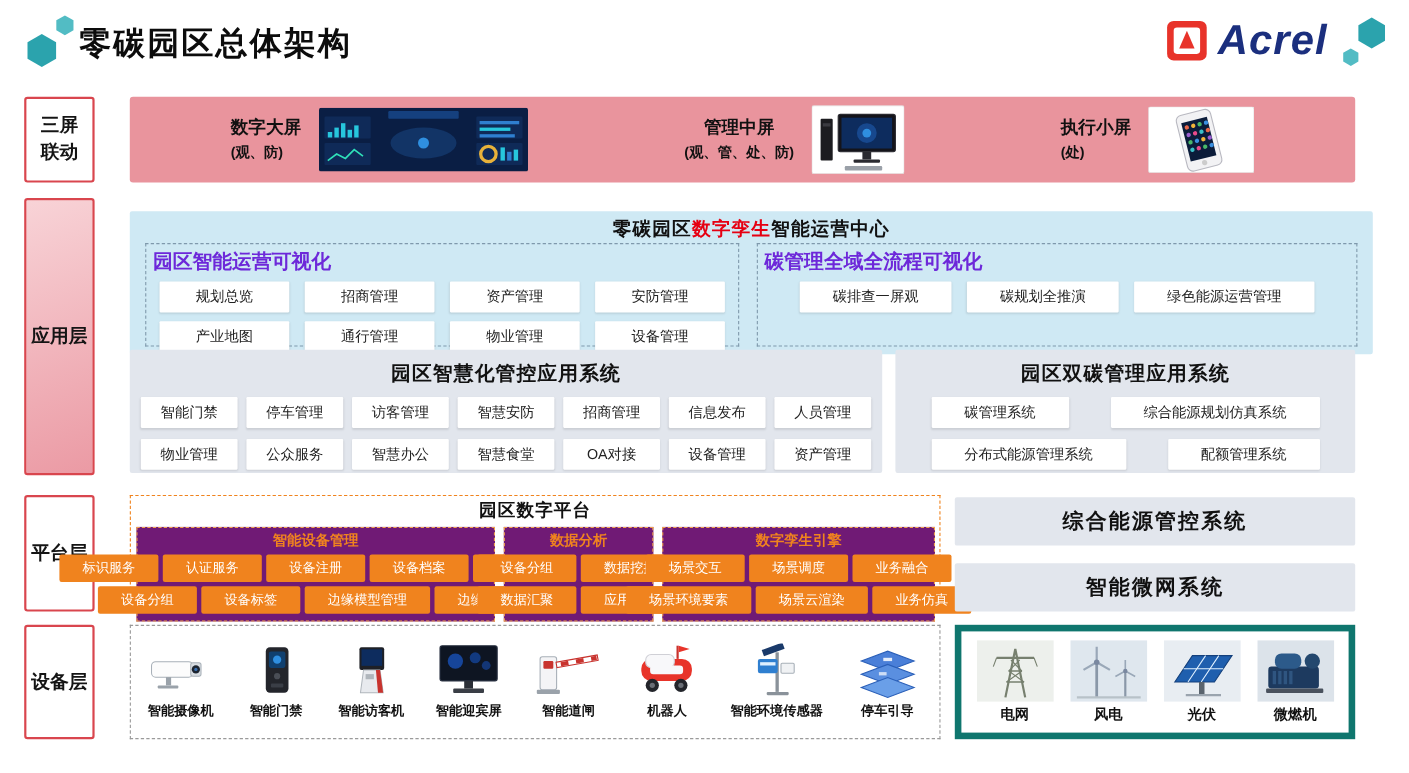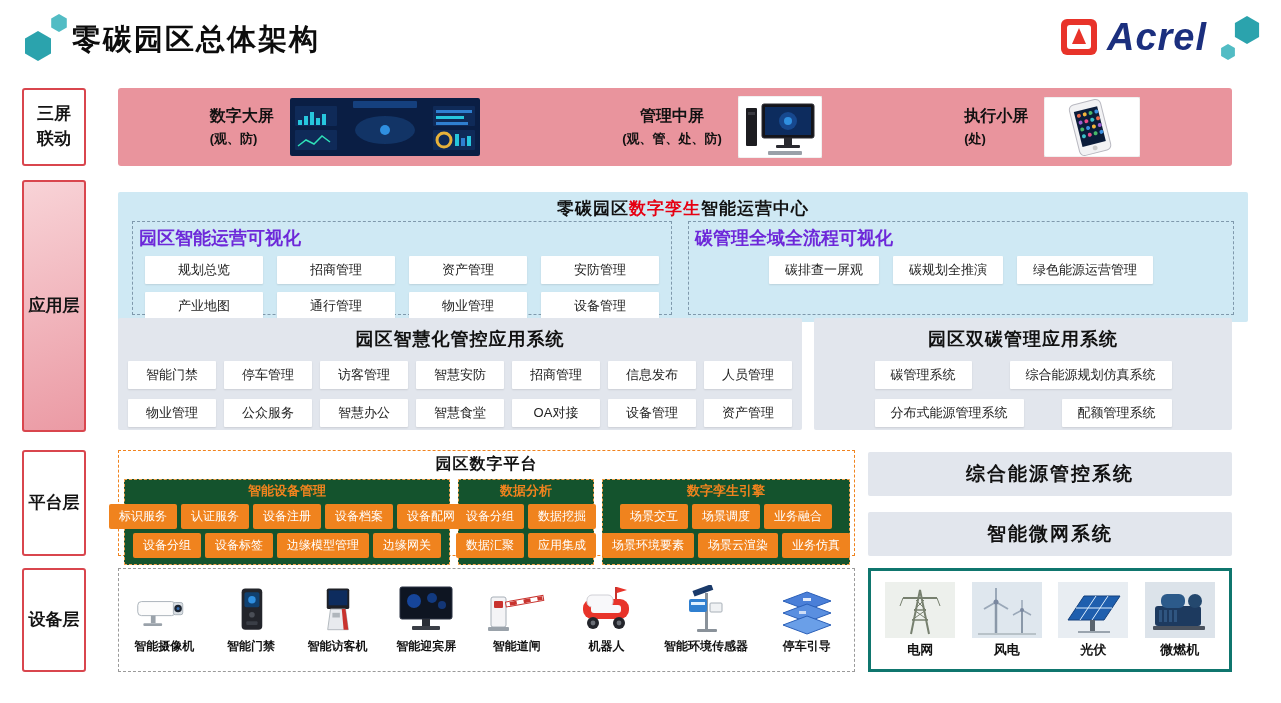--- a/index.html
+++ b/index.html
@@ -32,52 +32,52 @@
   .op-center { position:absolute; left:118px; top:180px; width:1130px; height:130px; background:#cfe9f4; border-radius:2px;margin-top:12px; }
   .op-title { text-align:center; font-size:17px; font-weight:bold; color:#111; padding-top:5px; letter-spacing:1px; }
   .op-title .red { color:#e60012; }
   .op-box { position:absolute; top:29px; height:94px; border:1px dashed #7f99ac; padding:4px 6px; }
   .op-box-left { left:14px; width:540px; }
   .op-box-right { left:570px; width:546px; }
   .sub-title { text-align:left; font-weight:bold; font-size:18px; color:#6d28d9; margin-bottom:6px; }
   .btn-row { display:flex; justify-content:center; gap:14px; margin-bottom:8px; }
   .wbtn { background:#fff; font-size:13px; color:#222; text-align:center; padding:5px 0; width:118px;
     box-shadow:0 1px 2px rgba(0,0,0,.10); border-radius:1px; }
-  .wbtn.auto { width:auto; padding:5px 16px; }
+  .wbtn.auto { width:auto; padding:5px 30px; }
   .wbtn.wide { width:auto; padding:5px 32px; }
   .gap-big { gap:56px; }
 
   
   .panel { position:absolute; background:#e2e6ed; border-radius:2px; }
   .panel-smart { left:118px; top:318px; width:684px; height:112px; }
   .panel-carbon { left:814px; top:318px; width:418px; height:112px; }
   .panel-title { text-align:center; font-size:18px; font-weight:bold; color:#111; padding:9px 0 10px; letter-spacing:1px; }
   .panel .btn-row { gap:8px; margin-bottom:10px; }
   .wbtn.w88 { width:88px; }
   .panel-carbon .btn-row { gap:38px; }
 
   
   .dp-box { position:absolute; left:118px; top:450px; width:737px; height:106px; border:1px dashed #f0831e; background:#fff; }
   .dp-title { text-align:center; font-weight:bold; font-size:16px; color:#111; padding-top:3px; letter-spacing:1px; }
   .dp-groups { display:flex; gap:8px; padding:4px 5px 0; }
-  .dp-group { border:1px dashed #f2a24e; padding:2px 3px; background:#14532d; }
+  .dp-group { border:1px dashed #f2a24e; padding:2px 3px; background:#701a75; }
   .dp-gA { width:326px; } .dp-gB { width:136px; } .dp-gC { width:248px; }
   .dp-group-title { text-align:center; color:#f0831e; font-weight:bold; font-size:13px; margin-bottom:4px; }
   .obtn-row { display:flex; gap:4px; justify-content:center; margin-bottom:4px; }
-  .obtn { background:#f0831e; color:#fff; font-size:12px; padding:4px 10px; text-align:center; border-radius:2px; white-space:nowrap; }
+  .obtn { background:#f0831e; color:#fff; font-size:12px; padding:4px 21px; text-align:center; border-radius:2px; white-space:nowrap; }
   .sys-box { position:absolute; left:868px; width:364px; height:44px; background:#e2e6ed; border-radius:2px;
     display:flex; align-items:center; justify-content:center; font-size:19px; font-weight:bold; color:#111; letter-spacing:2px; }
   .sys-1 { top:452px; } .sys-2 { top:512px; }
 
   
   .dev-box { position:absolute; left:118px; top:568px; width:737px; height:104px; border:1px dashed #9a9a9a;
     display:flex; align-items:center; justify-content:space-around; padding:4px 2px; }
   .dev-item { display:flex; flex-direction:column; align-items:center; gap:3px; }
   .dev-label { font-size:12px; font-weight:bold; color:#111; white-space:nowrap; }
-  .energy-box { position:absolute; left:868px; top:568px; width:364px; height:104px; border:3px solid #0f766e;
+  .energy-box { position:absolute; left:868px; top:568px; width:364px; height:104px; border:6px solid #0f766e;
     display:flex; align-items:center; justify-content:space-around; padding:4px 6px; }
   .energy-label { font-size:13px; font-weight:600; color:#111; white-space:nowrap; }
 </style>
 </head>
 <body>
 
 <div class="page">
 
   <svg class="hex-left" width="54" height="58" viewBox="0 0 54 58">
     <polygon points="20,23 33,30.5 33,45.5 20,53 7,45.5 7,30.5" fill="#2ba3ad"></polygon>

